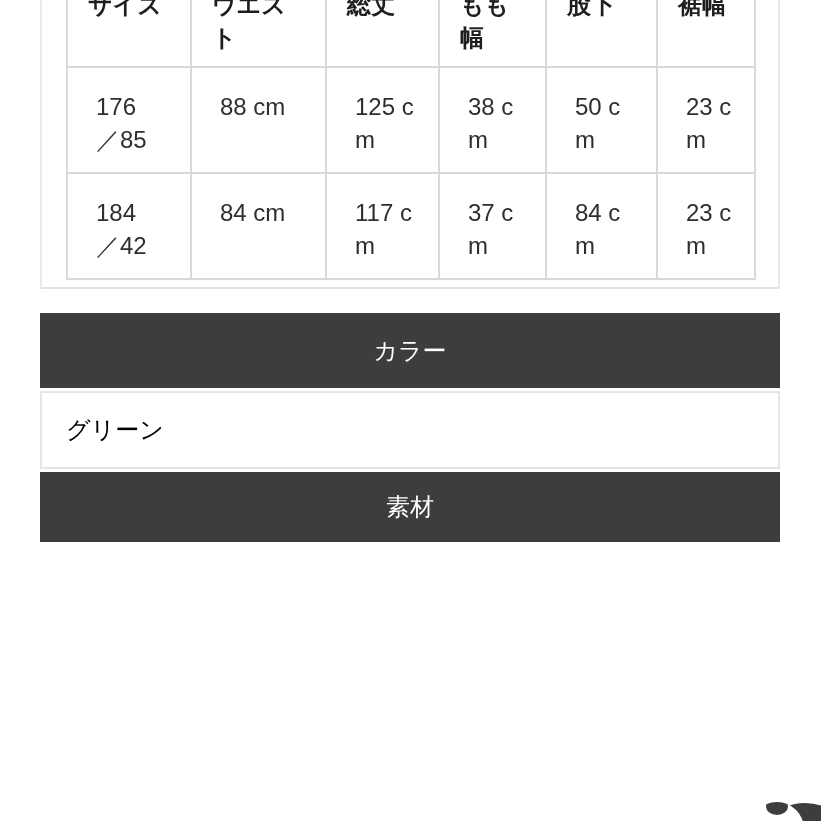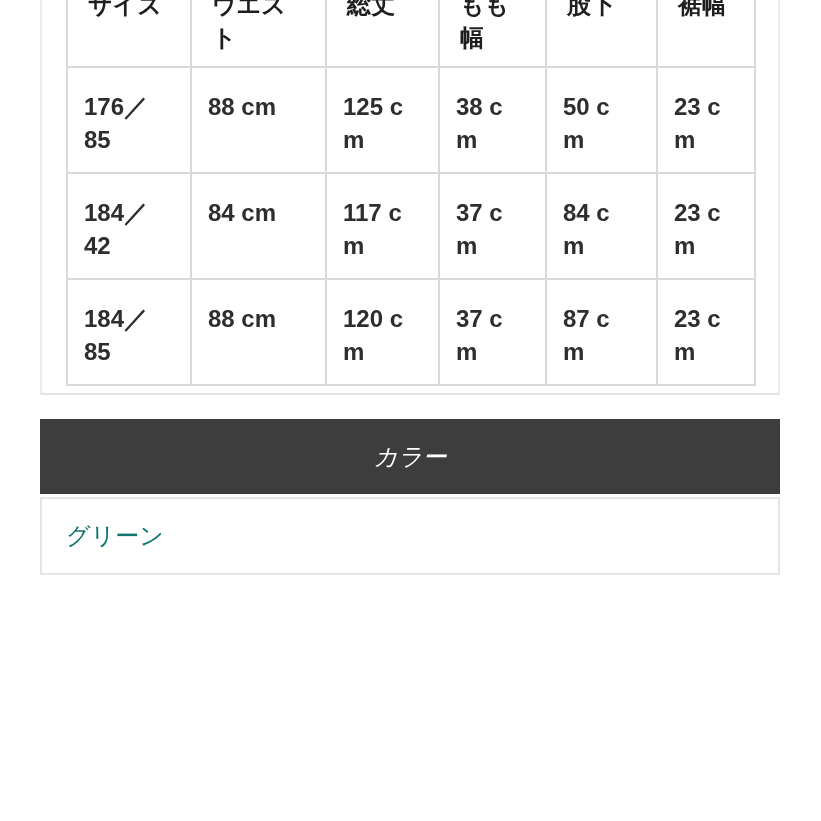--- a/index.html
+++ b/index.html
@@ -1,43 +1,43 @@
 <!DOCTYPE html>
 <html><head>
 <meta charset="utf-8">
 <style>
   html,body { margin:0; padding:0; background:#ffffff; }
   body { font-family:"Liberation Sans", sans-serif; }
-  .page { position:relative; width:821px; height:575px; overflow:hidden; background:#fff; }
+  .page { position:relative; width:821px; height:821px; overflow:hidden; background:#fff; }
   .card { position:absolute; left:40px; top:-34px; width:740px; }
 
   .table-section {
     box-sizing:border-box; width:740px; background:#fff;
     border-left:2px solid #eaeaea; border-right:2px solid #eaeaea; border-bottom:2px solid #e2e2e2;
     padding:0 24px 7px 24px;
   }
   table.size-table { border-collapse:collapse; table-layout:fixed; width:688px; }
   .size-table th, .size-table td {
     border:2px solid #d9d9d9; font-size:24px; line-height:33px;
     vertical-align:top; text-align:left; word-break:break-all; background:#fff;
   }
   .size-table th { padding:20px 18px 12px 20px; font-weight:700; color:#1e1e1e; }
-  .size-table td { padding:22px 22px 16px 16px; color:#2e2e2e; font-weight:700;margin-top:41px; }
+  .size-table td { padding:22px 22px 16px 28px; color:#2e2e2e; font-weight:400;margin-top:41px; }
   .size-table td:first-child { padding-right:32px; }
   .size-table td:nth-child(5) { padding-right:26px; }
 
   .section-bar {
     width:740px; height:75px; background:#3d3d3d; color:#ffffff;
-    display:flex; align-items:center; justify-content:center; font-size:24px;font-style:italic;
+    display:flex; align-items:center; justify-content:center; font-size:24px;
   }
   .bar-color { margin-top:24px; }
   .green-box {
     box-sizing:border-box; margin-top:3px; width:740px; height:78px; background:#fff;
     border:2px solid #e5e5e5; display:flex; align-items:center;
-    padding-left:24px; font-size:24px; color:#0f766e;
+    padding-left:24px; font-size:24px; color:#000000;
   }
   .bar-material { margin-top:3px; height:70px; }
 
   .fab-dark {
     position:absolute; left:753px; top:803px; width:104px; height:104px;
     border-radius:50%; background:#3d3d3d;
   }
   .fab-white {
     position:absolute; left:750px; top:802px; width:54px; height:54px;
     border-radius:50%; background:#ffffff; overflow:hidden; border:none;
@@ -84,28 +84,20 @@
             <td>23 cm</td>
           </tr>
           <tr>
             <td>184／42</td>
             <td>84 cm</td>
             <td>117 cm</td>
             <td>37 cm</td>
             <td>84 cm</td>
             <td>23 cm</td>
           </tr>
-          <tr>
-            <td>184／85</td>
-            <td>88 cm</td>
-            <td>120 cm</td>
-            <td>37 cm</td>
-            <td>87 cm</td>
-            <td>23 cm</td>
-          </tr>
         </tbody>
       </table>
     </div>
 
     <div class="section-bar bar-color">
       <span>カラー</span>
     </div>
 
     <div class="green-box">
       <span>グリーン</span>

